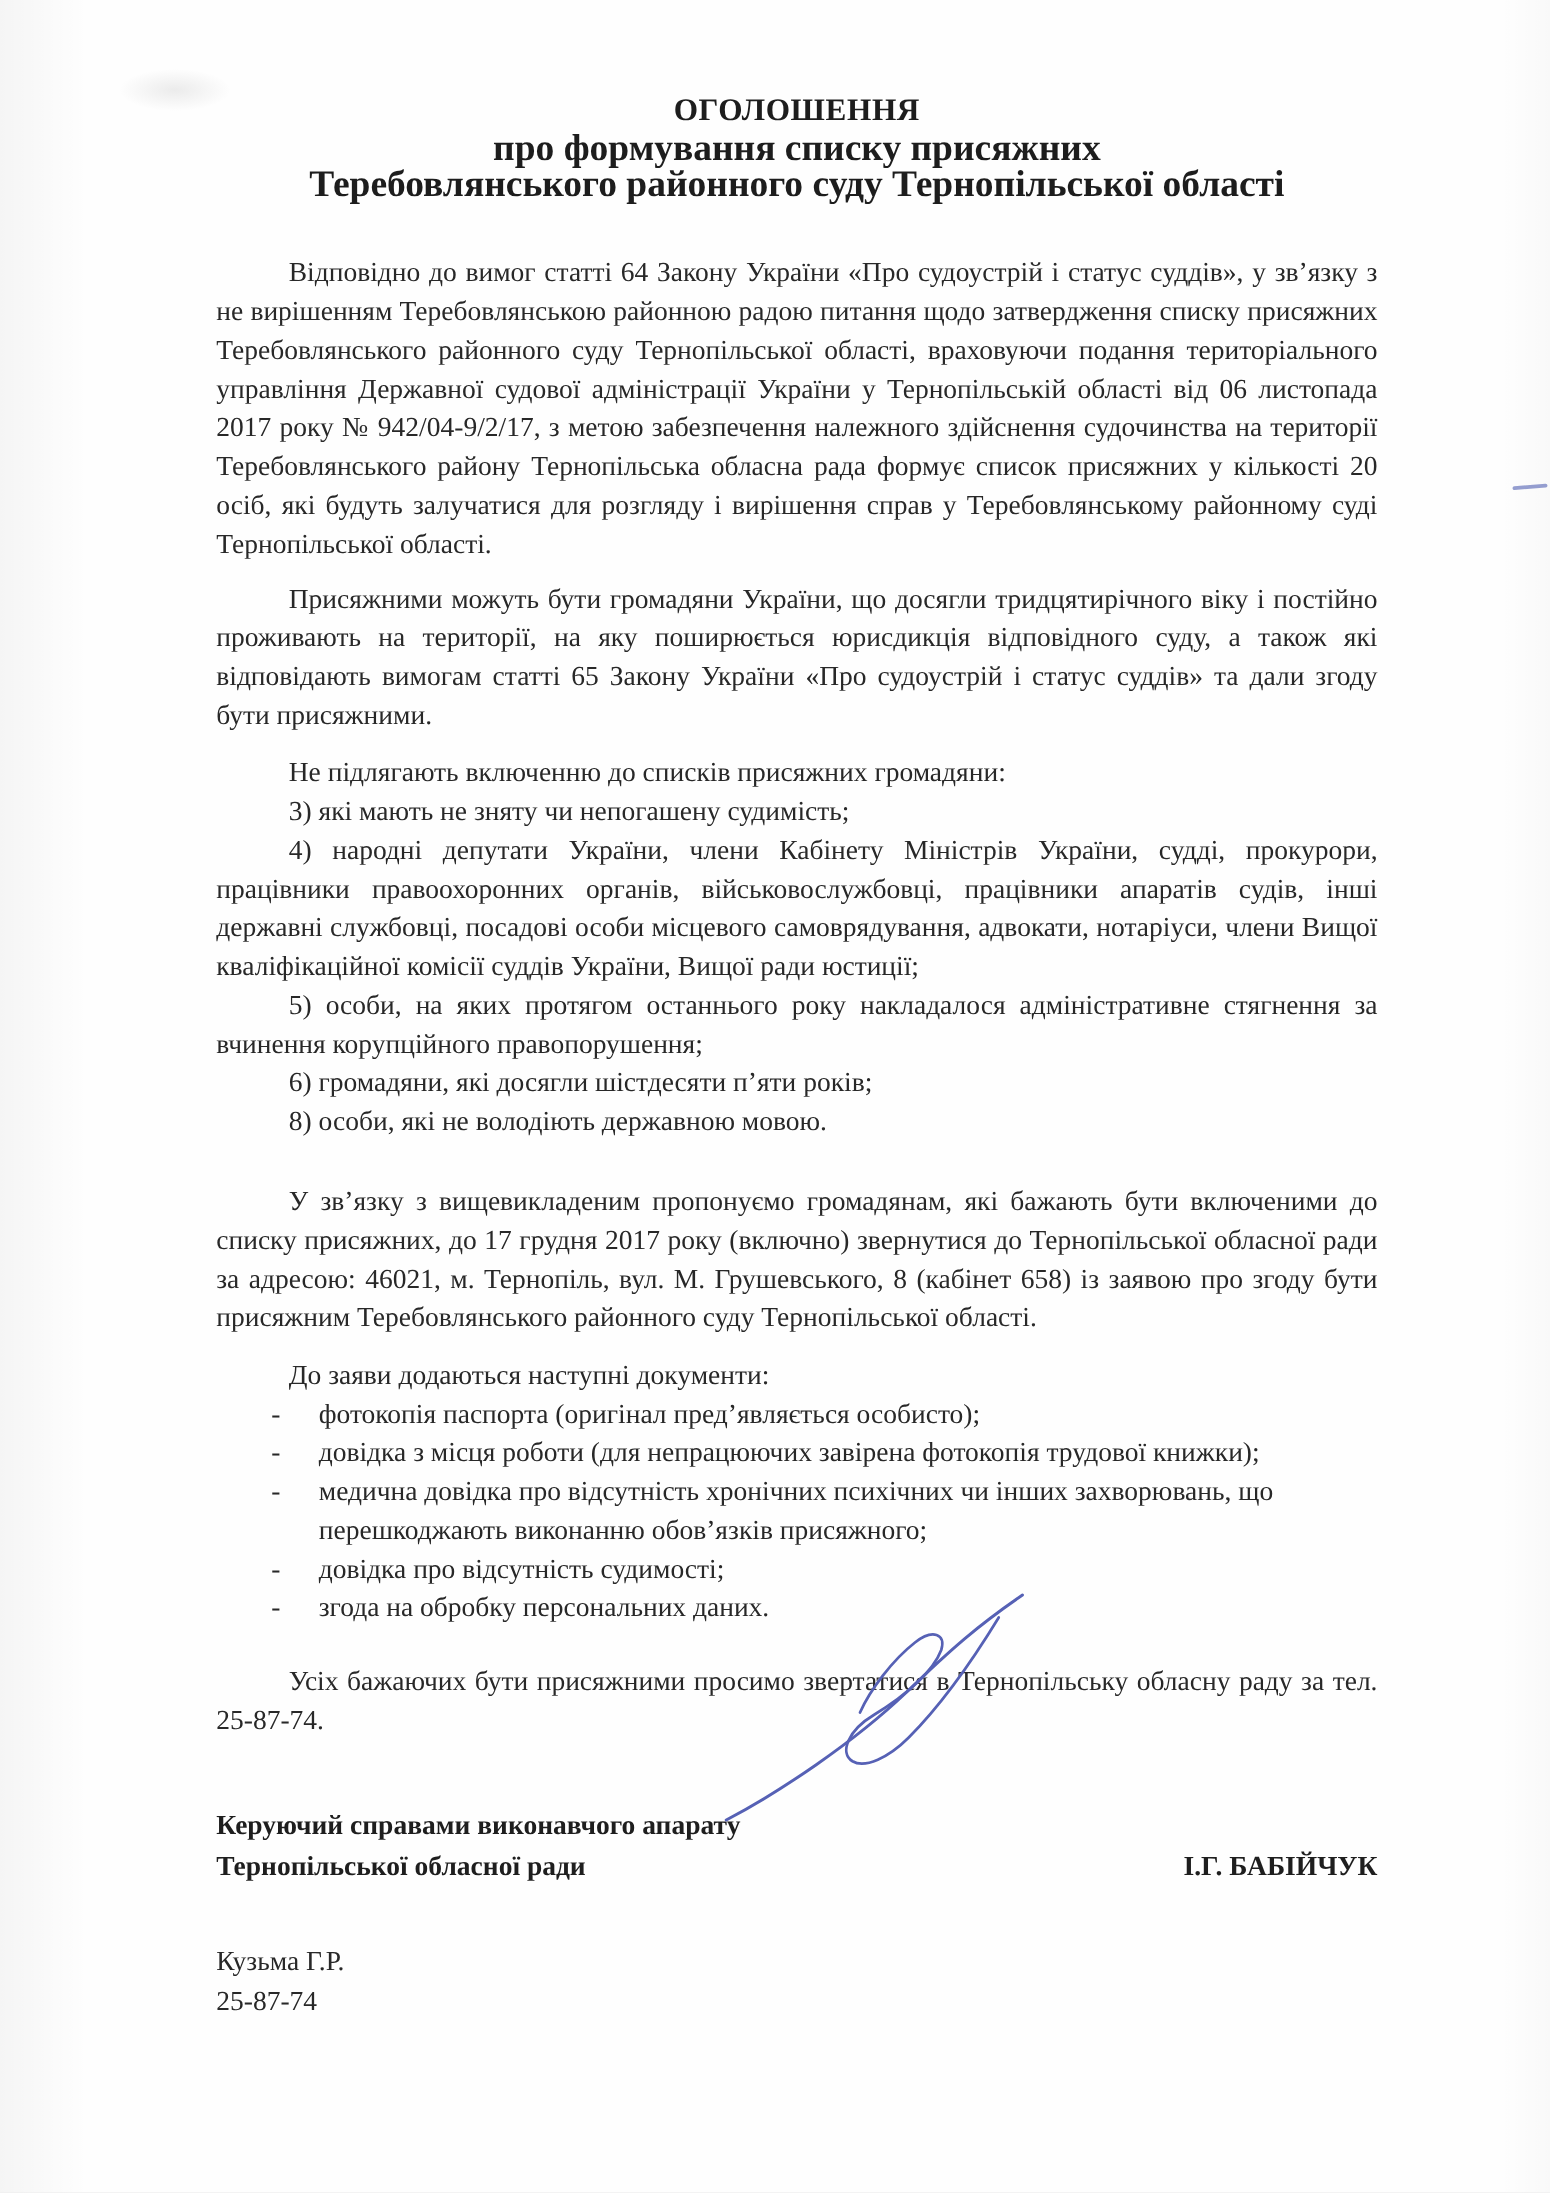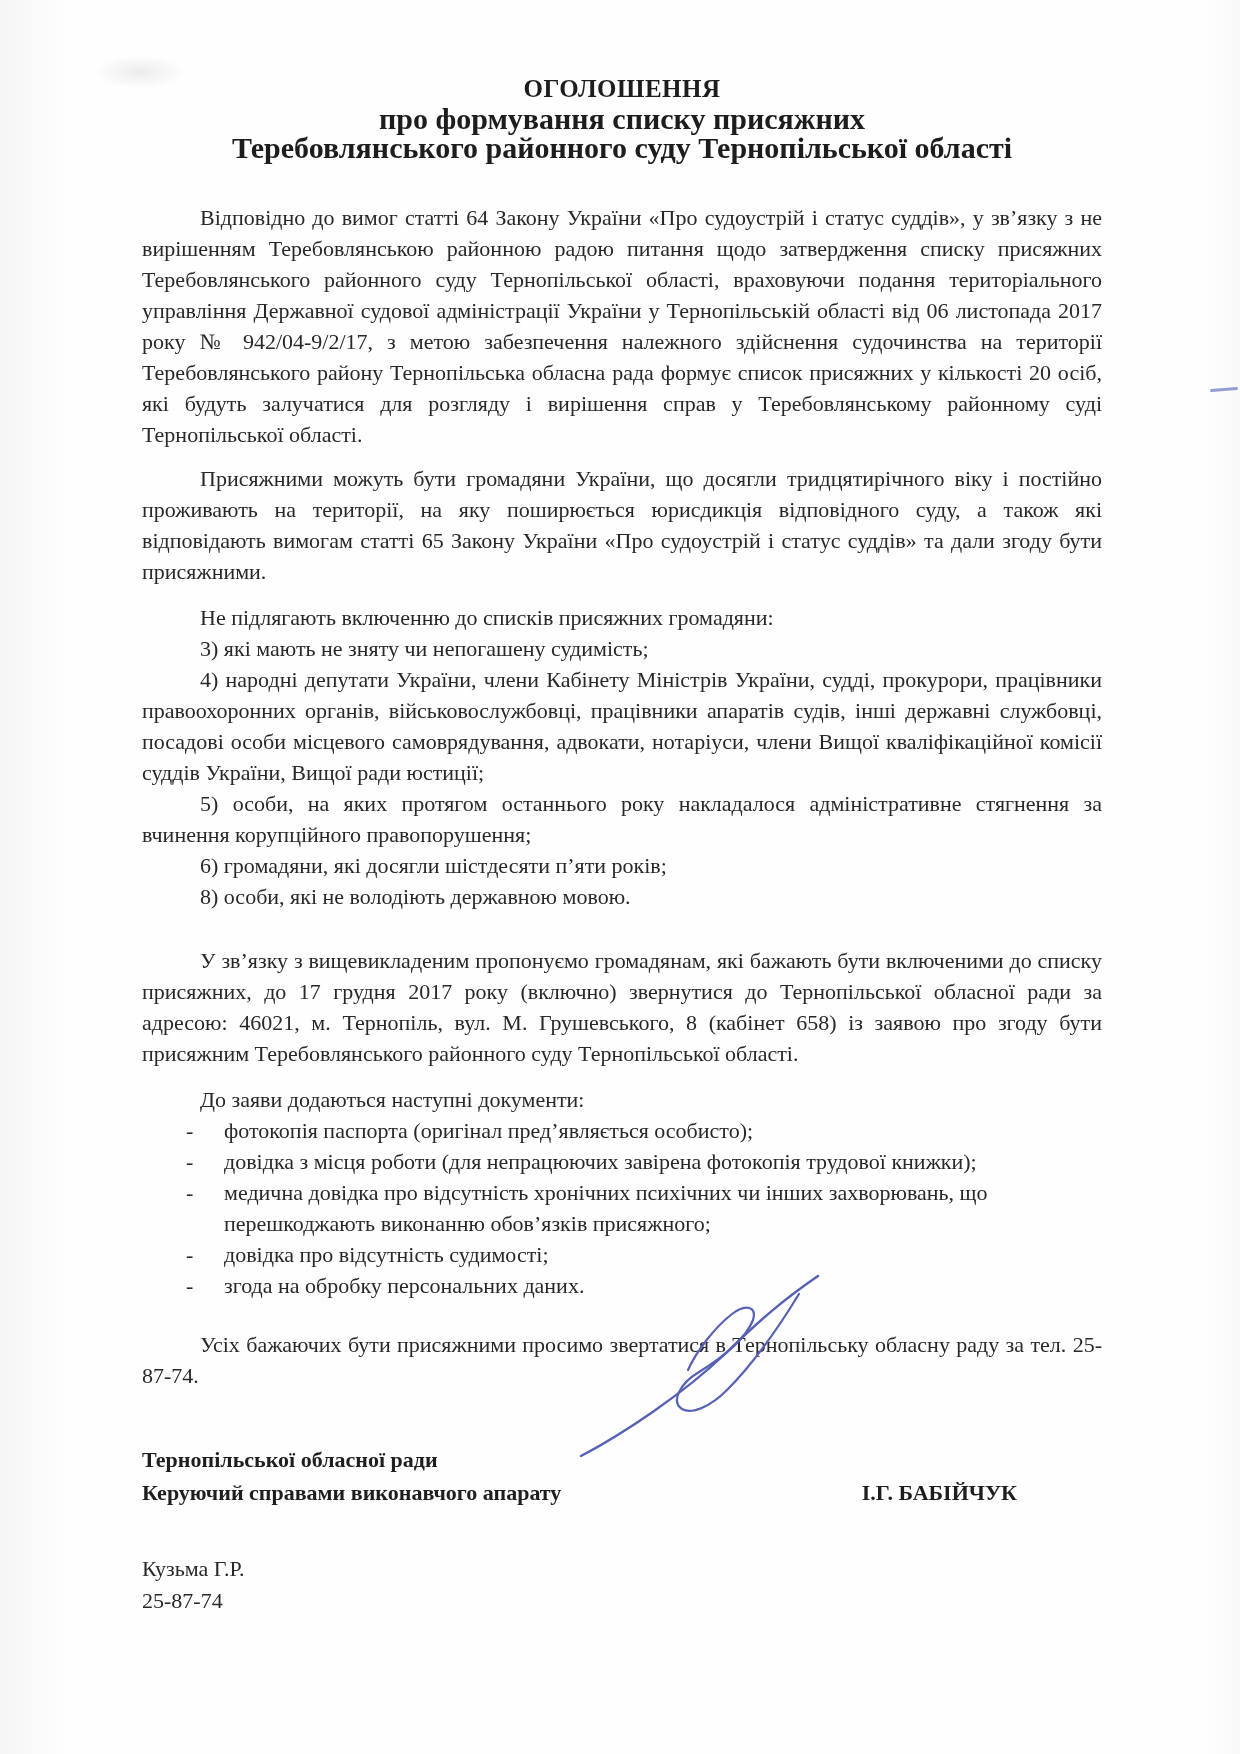--- a/index.html
+++ b/index.html
@@ -9,21 +9,21 @@
     margin:0 auto;
     background:#fefefe;
     background-image:linear-gradient(90deg, rgba(0,0,0,0.035) 0px, rgba(0,0,0,0) 70px),
                      linear-gradient(270deg, rgba(0,0,0,0.02) 0px, rgba(0,0,0,0) 40px);
     overflow:hidden;
     font-family:"Liberation Serif","DejaVu Serif",serif;
     color:#282828;
   }
   .content{
     position:absolute;
-    left:142px; right:138px; top:74px;
+    left:173px; right:138px; top:74px;
   }
   .title-block{ text-align:center; color:#1d1d1d; }
   .title-line1{ font-weight:bold; font-size:25px; line-height:30px; letter-spacing:0.5px;}
   .title-line2, .title-line3{ font-weight:bold; font-size:30px; line-height:29px; }
   .par{
     font-size:22px;
     line-height:31px;
     text-align:justify;
     text-indent:58px;
     margin:0 0 13px 0;
@@ -54,21 +54,21 @@
   .closing{ margin-top:28px; }
   .sig-block{
     display:flex;
     justify-content:space-between;
     align-items:flex-end;
     margin-top:52px;
     font-weight:bold;
     color:#1e1e1e;
   }
   .sig-left{ font-size:22px; line-height:33px; }
-  .sig-name{ font-size:22px; line-height:33px; margin-right:85px; white-space:nowrap; }
+  .sig-name{ font-size:22px; line-height:33px; white-space:nowrap; }
   .contact-block{ margin-top:44px; font-size:22px; line-height:32px; }
   .signature-ink{
     position:absolute;
     left:575px; top:1272px;
     width:250px; height:190px;
     pointer-events:none;
   }
   .edge-mark{
     position:absolute;
     right:2px; top:388px;
@@ -135,22 +135,22 @@
       <div class="doc-item">
         <span class="dash">-</span>
         <span class="doc-text">згода на обробку персональних даних.</span>
       </div>
     </div>
 
     <p class="par closing">Усіх бажаючих бути присяжними просимо звертатися в Тернопільську обласну раду за тел. 25-87-74.</p>
 
     <div class="sig-block">
       <div class="sig-left">
+        <div>Керуючий справами виконавчого апарату</div>
         <div>Тернопільської обласної ради</div>
-        <div>Керуючий справами виконавчого апарату</div>
       </div>
       <div class="sig-name">І.Г. БАБІЙЧУК</div>
     </div>
 
     <div class="contact-block">
       <div>Кузьма Г.Р.</div>
       <div>25-87-74</div>
     </div>
 
   </div>

